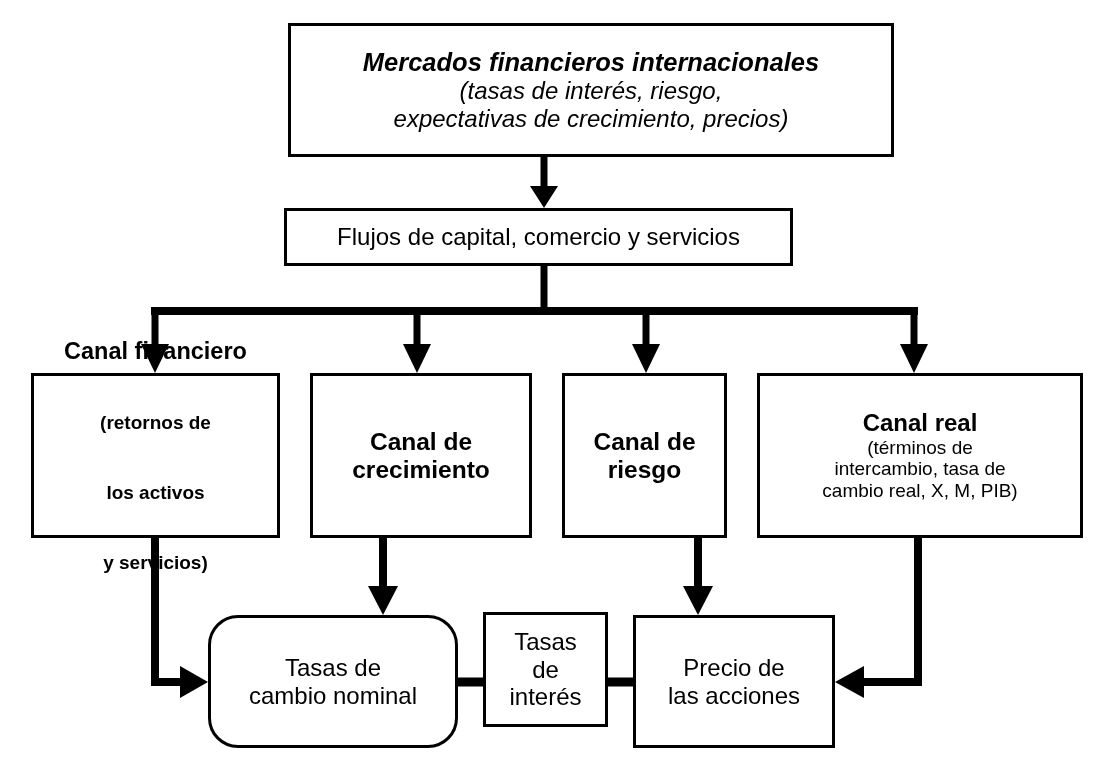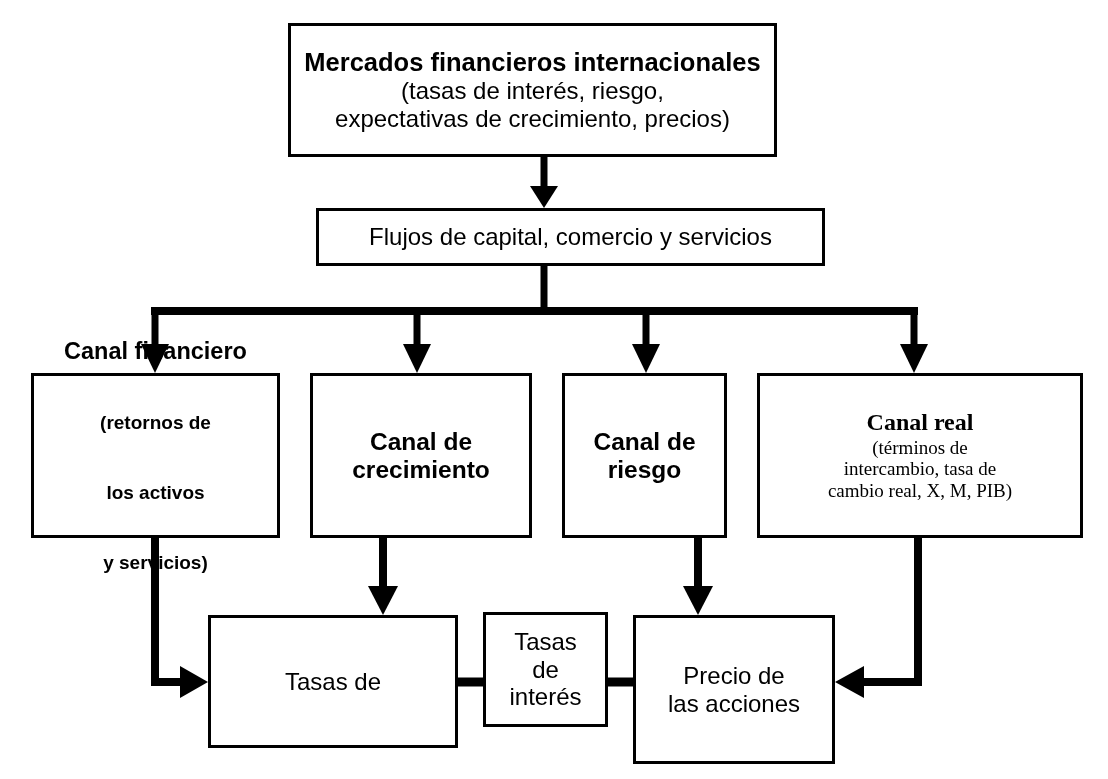--- a/index.html
+++ b/index.html
@@ -40,28 +40,29 @@
   .node .ttl {
     font-weight: bold;
     display: block;
   }
   .node .sub {
     font-weight: normal;
     display: block;
   }
   
   #node-markets {
-    left: 288px; top: 23px; width: 489px; height: 134px;
+    left: 288px; top: 23px; width: 606px; height: 134px;
     font-size: 25px;
+    font-style: italic;
   }
   #node-markets .ttl { font-size: 25.5px; }
   #node-markets .sub { font-size: 24px; }
 
   #node-flows {
-    left: 316px; top: 208px; width: 509px; height: 58px;
+    left: 284px; top: 208px; width: 509px; height: 58px;
     font-size: 24px;
   }
   #node-flows .sub { font-size: 24px; }
 
   #node-financial {
     left: 31px; top: 373px; width: 249px; height: 165px;
     font-size: 23px;
     gap: 48px;
   }
   #node-financial .ttl { font-size: 23.5px; }
@@ -75,35 +76,35 @@
 
   #node-risk {
     left: 562px; top: 373px; width: 165px; height: 165px;
     font-size: 24px;
   }
   #node-risk .ttl { font-size: 24.5px; }
 
   #node-real {
     left: 757px; top: 373px; width: 326px; height: 165px;
     font-size: 23px;
-    font-family: Liberation Serif, serif;
   }
   #node-real .ttl { font-size: 24px; }
   #node-real .sub { font-size: 19px; }
 
   #node-fx {
     left: 208px; top: 615px; width: 250px; height: 133px;
     font-size: 24px;
+    border-radius: 30px;
   }
   #node-interest {
     left: 483px; top: 612px; width: 125px; height: 115px;
     font-size: 24px;
   }
   #node-stocks {
-    left: 633px; top: 615px; width: 202px; height: 149px;
+    left: 633px; top: 615px; width: 202px; height: 133px;
     font-size: 24px;
   }
 </style>
 </head>
 <body>
 
 <div id="diagram-root">
 
   <svg class="connector-layer" viewBox="0 0 1108 779" width="1108" height="779" xmlns="http://www.w3.org/2000/svg">
 
@@ -191,20 +192,21 @@
 
   <div class="node" id="node-real">
     <span class="ttl">Canal real</span>
     <span class="sub">(términos de</span>
     <span class="sub">intercambio, tasa de</span>
     <span class="sub">cambio real, X, M, PIB)</span>
   </div>
 
   <div class="node" id="node-fx">
     <span class="sub">Tasas de</span>
+    <span class="sub">cambio nominal</span>
   </div>
 
   <div class="node" id="node-interest">
     <span class="sub">Tasas</span>
     <span class="sub">de</span>
     <span class="sub">interés</span>
   </div>
 
   <div class="node" id="node-stocks">
     <span class="sub">Precio de</span>

